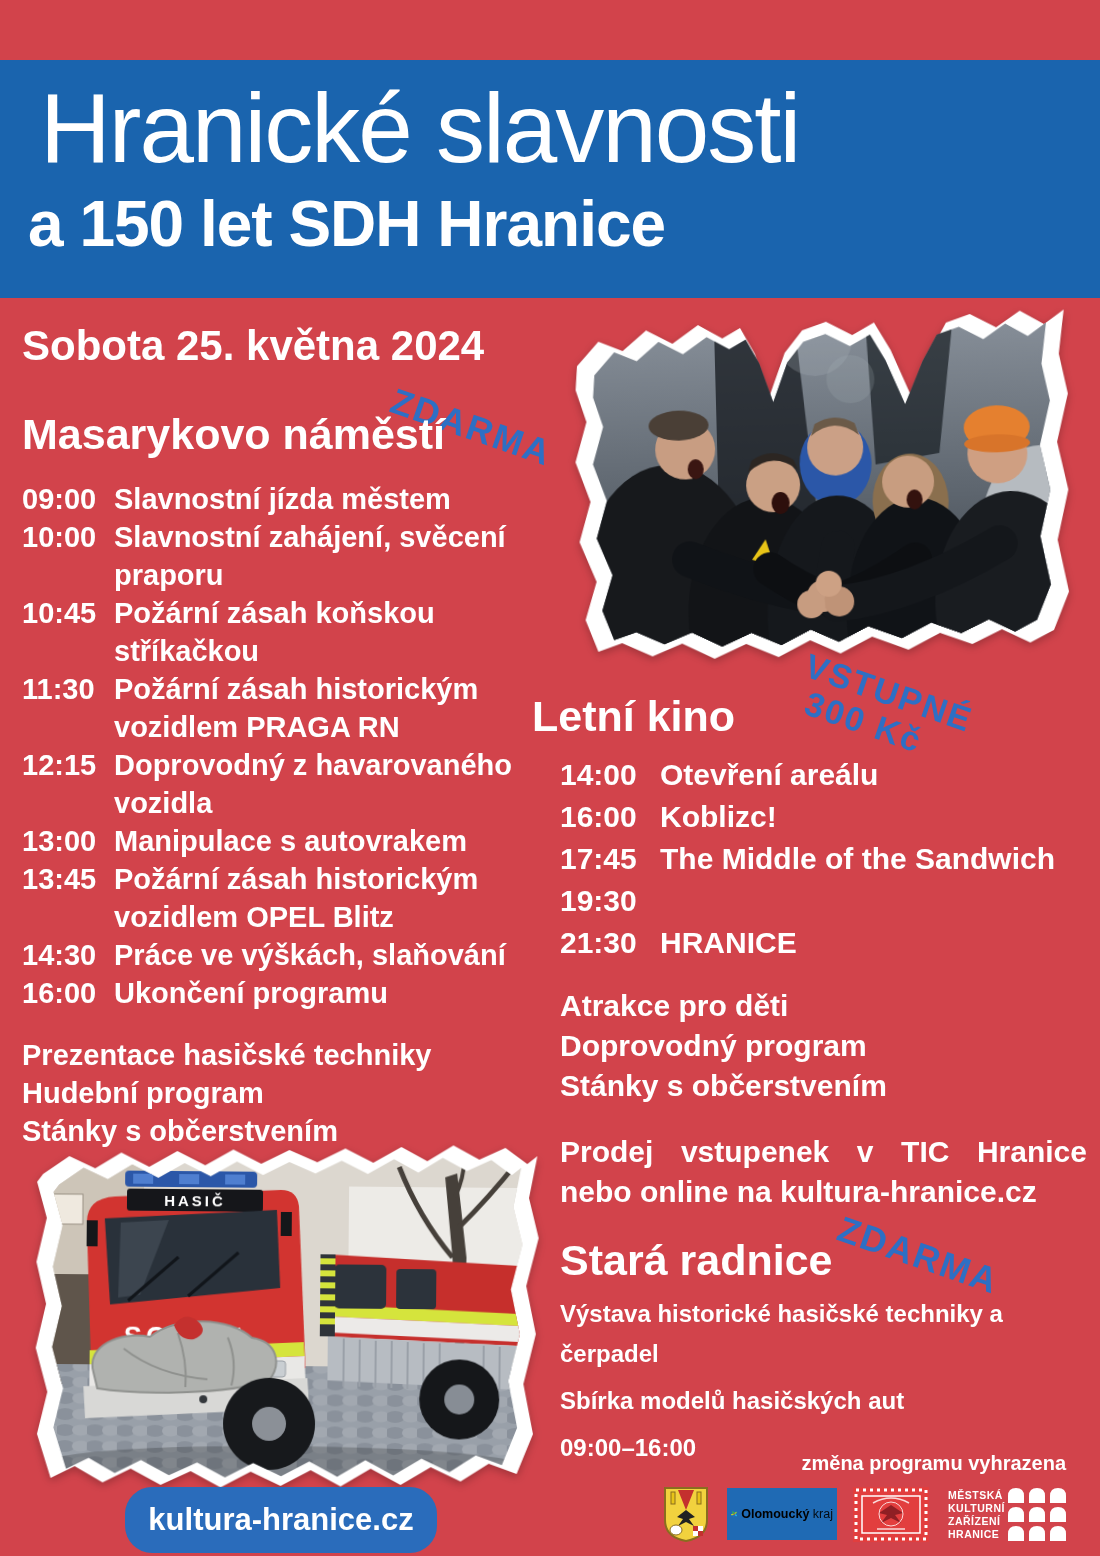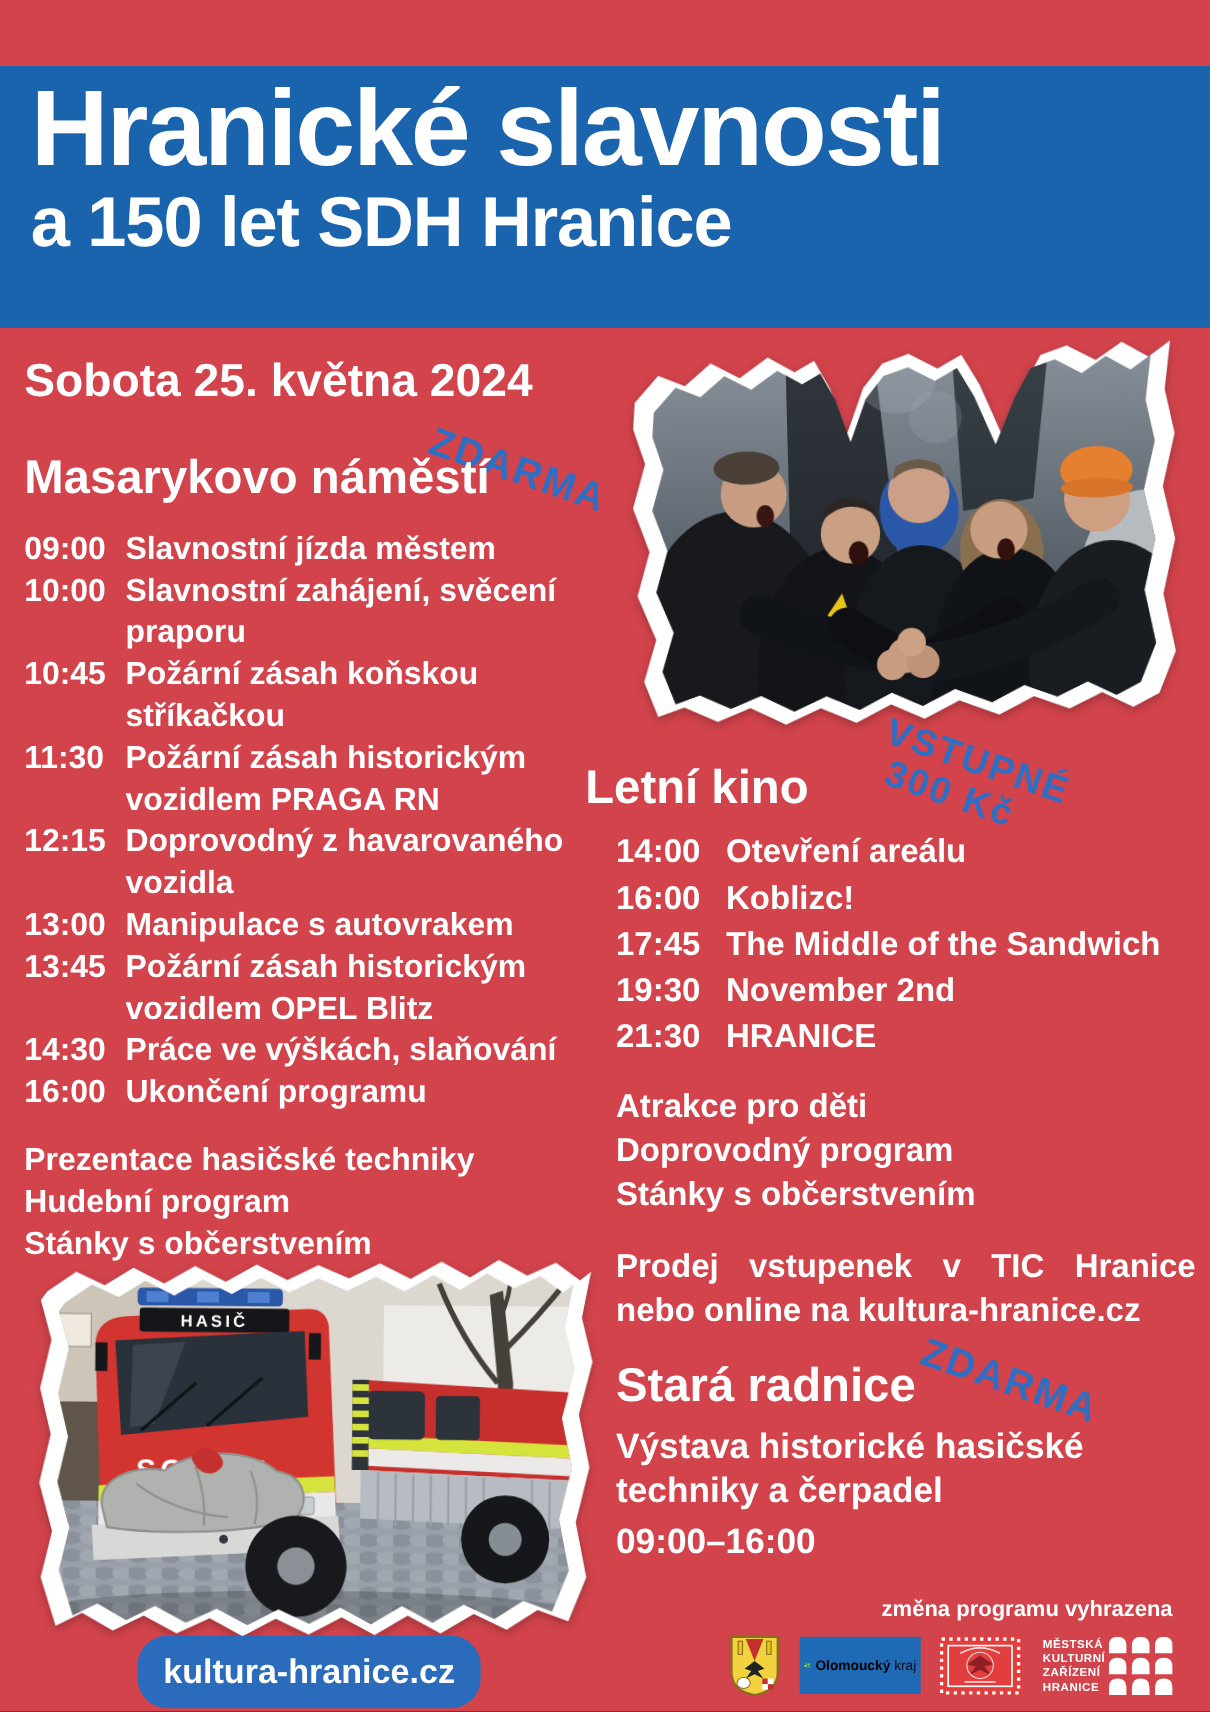--- a/index.html
+++ b/index.html
@@ -3,21 +3,21 @@
 <meta charset="utf-8">
 <style>
   html,body{margin:0;padding:0;background:#2a2a2a;}
   .poster{
     position:relative;width:1100px;height:1556px;overflow:hidden;
     background:#d2434b;color:#fff;
     font-family:"Liberation Sans",sans-serif;font-weight:bold;
   }
   
   .header{position:absolute;left:0;top:60px;width:1100px;height:238px;background:#1a64ae;}
-  .header h1{margin:0;padding:6px 0 0 28px;font-size:98px;line-height:1.04;letter-spacing:-2px;font-weight:bold;}
+  .header h1{margin:12px;padding:6px 0 0 28px;font-size:98px;line-height:1.04;letter-spacing:-2px;font-weight:normal;}
   .header .subtitle{padding-left:28px;font-size:64px;line-height:1.0;margin-top:2px;letter-spacing:-1px;}
   
   .date-heading{position:absolute;left:22px;top:322px;font-size:42px;}
   .section-heading{position:absolute;margin:0;font-size:43px;font-weight:bold;}
   .h-masarykovo{left:22px;top:410px;}
   .h-letni-kino{left:532px;top:692px;}
   .h-stara-radnice{left:560px;top:1236px;}
   .rot-badge{
     position:absolute;color:#2e6fc4;font-size:36px;letter-spacing:2px;
     transform:rotate(19deg);transform-origin:left top;white-space:nowrap;line-height:1.05;
@@ -32,21 +32,21 @@
   .srow .desc{width:455px;}
   .extras{margin-top:24px;}
   .letni-body{left:560px;top:754px;width:530px;font-size:30px;line-height:42px;}
   .letni-body .srow{grid-template-columns:100px 1fr;}
   .letni-body .srow .desc{width:430px;}
   .letni-body .extras{margin-top:22px;line-height:40px;}
   .tickets{
     position:absolute;left:560px;top:1132px;width:527px;font-size:30px;line-height:40px;
     text-align:justify;text-align-last:left;
   }
-  .radnice-body{position:absolute;left:560px;top:1294px;width:450px;font-size:32px;line-height:40px;}
+  .radnice-body{position:absolute;left:560px;top:1294px;width:450px;font-size:24px;line-height:40px;}
   .radnice-body .info-line{margin-bottom:7px;}
   
   .band-photo{position:absolute;left:568px;top:296px;width:502px;height:366px;transform:rotate(-1.5deg);filter:drop-shadow(0 3px 4px rgba(0,0,0,.25));}
   .truck-photo{position:absolute;left:28px;top:1136px;width:518px;height:356px;transform:rotate(.5deg);filter:drop-shadow(0 3px 4px rgba(0,0,0,.25));}
   
   .site-pill{
     position:absolute;left:125px;top:1487px;width:312px;height:66px;border-radius:27px;
     background:#2a6cbb;display:flex;align-items:center;justify-content:center;
     font-size:31px;color:#fff;cursor:pointer;
   }
@@ -211,21 +211,20 @@
           <span class="desc">Koblizc!</span>
         </div>
 
         <div class="srow">
           <span class="time">17:45</span>
           <span class="desc">The Middle of the Sandwich</span>
         </div>
 
         <div class="srow">
           <span class="time">19:30</span>
-          <span class="desc">November 2nd</span>
         </div>
 
         <div class="srow">
           <span class="time">21:30</span>
           <span class="desc">HRANICE</span>
         </div>
       </div>
     <div class="extras">
 
         <div>Atrakce pro děti</div>
@@ -237,20 +236,21 @@
   </div>
 
   <div class="tickets">Prodej vstupenek v TIC Hranice nebo online na kultura-hranice.cz</div>
 
   <h2 class="section-heading h-stara-radnice">Stará radnice</h2>
   <div class="rot-badge badge-zdarma-2">ZDARMA</div>
   <div class="radnice-body">
 
       <div class="info-line">Výstava historické hasičské techniky a čerpadel</div>
 
+      <div class="info-line">Sbírka modelů hasičských aut</div>
 
       <div class="info-line">09:00–16:00</div>
     </div>
 
   <svg class="truck-photo" viewBox="0 0 518 356" aria-hidden="true">
     <defs>
       <pattern id="cob" width="30" height="16" patternUnits="userSpaceOnUse">
         <rect width="30" height="16" fill="#99a0a9"></rect>
         <ellipse cx="8" cy="8" rx="10" ry="6" fill="#8a919b"></ellipse>
         <ellipse cx="24" cy="8" rx="9" ry="5.5" fill="#a2a8b0"></ellipse>

